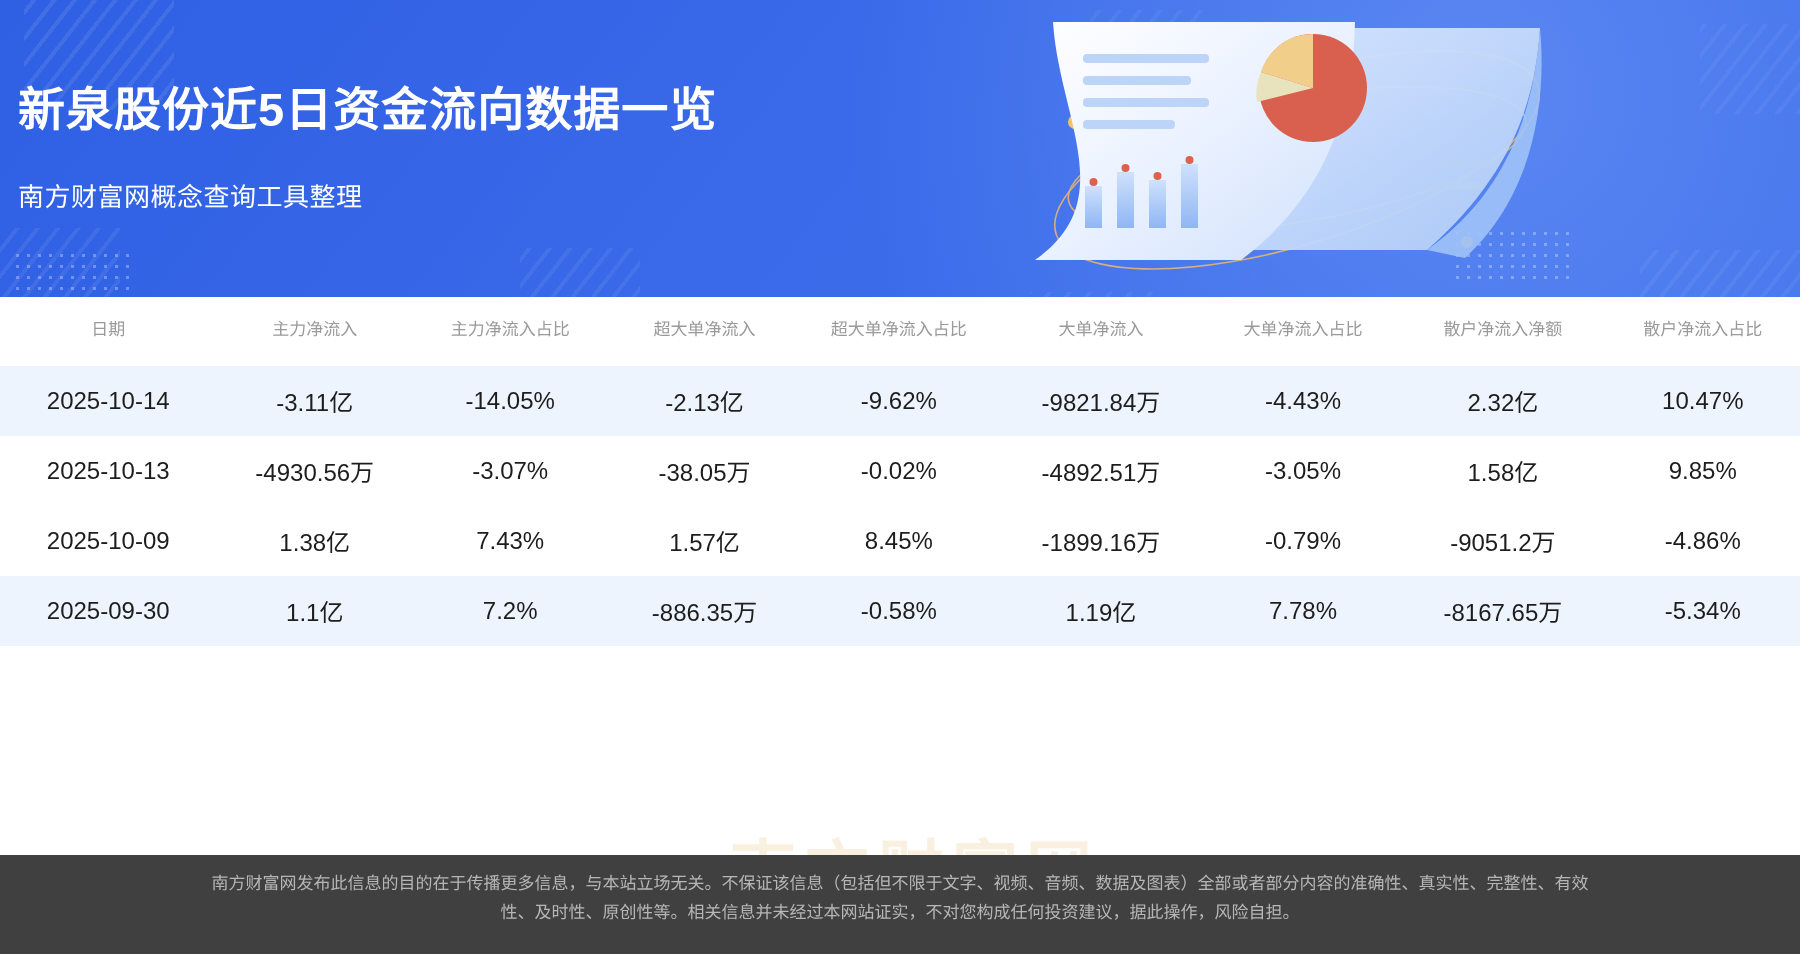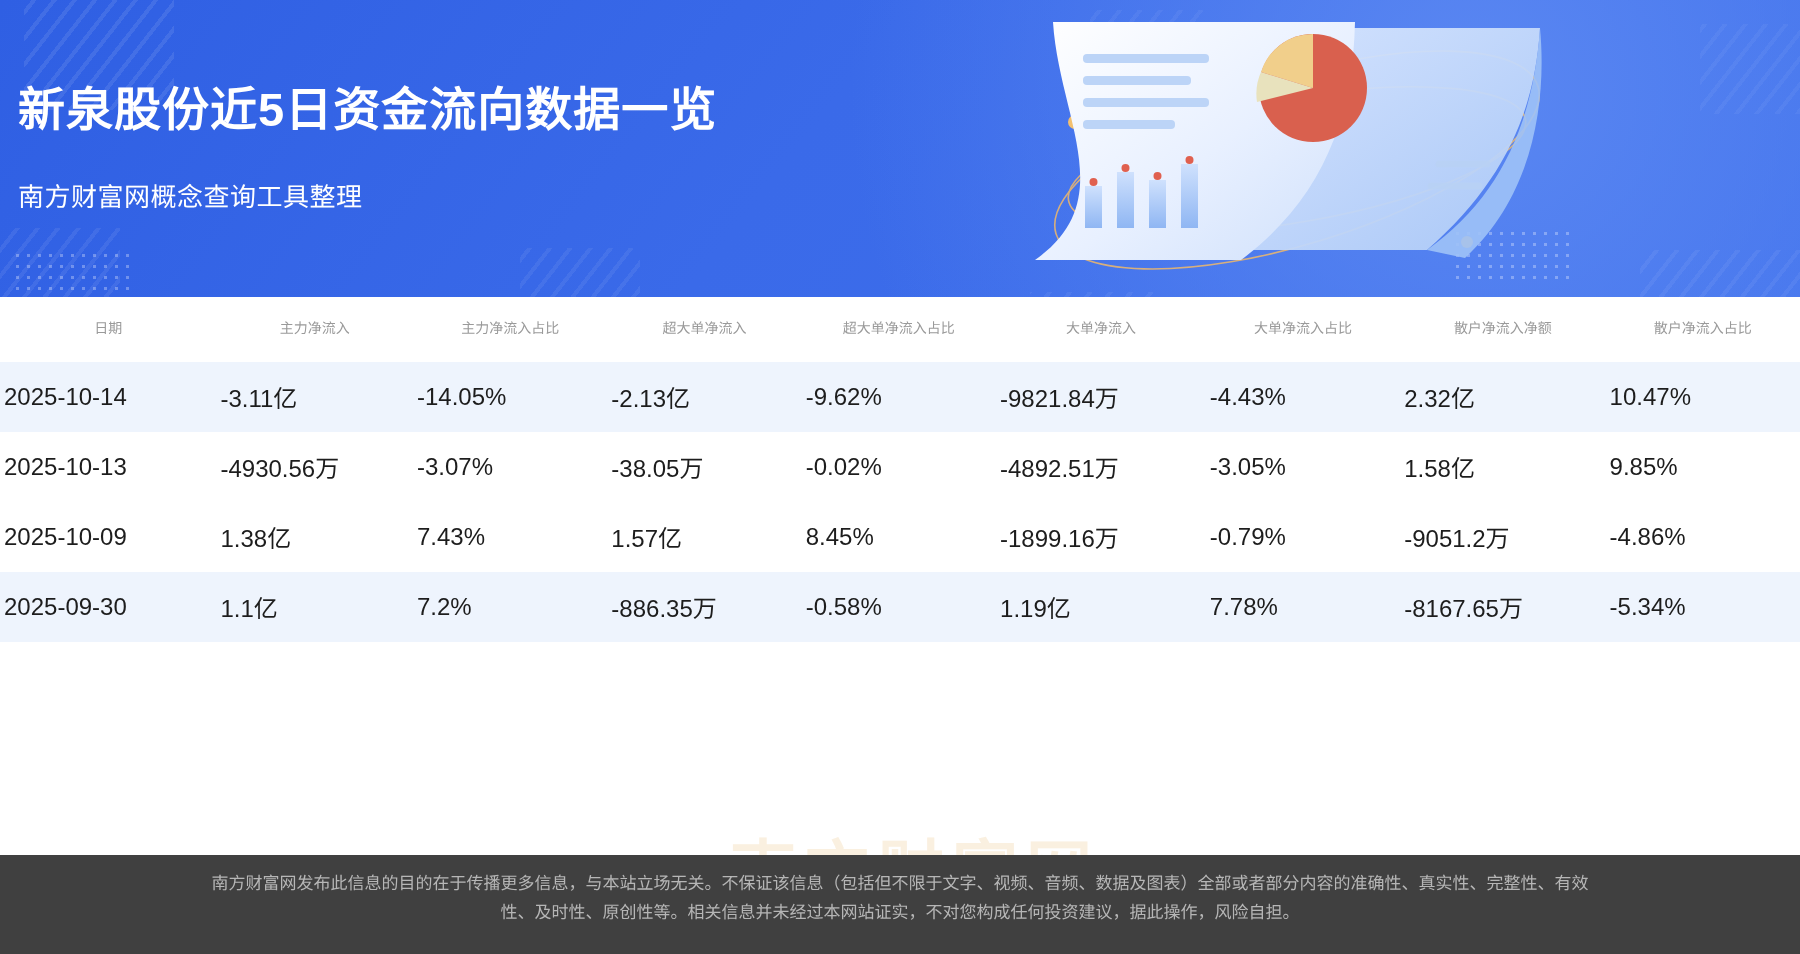--- a/index.html
+++ b/index.html
@@ -79,32 +79,33 @@
     background:#fff;
   }
   table{
     width:1800px;
     border-collapse:collapse;
     table-layout:fixed;
     position:relative;
     z-index:2;
   }
   thead th{
-    font-size:14px;
+    font-size:17px;
     font-weight:normal;
     color:#9a9a9a;
     text-align:center;
     padding:22px 4px 24px 4px;
     line-height:1.35;
     vertical-align:middle;
     background:transparent;
   }
   tbody td{
     font-size:24px;
     color:#1d1d1d;
+    text-align:center;
     height:70px;
     padding:0 4px;
     vertical-align:middle;
     white-space:nowrap;
   }
   tbody tr.odd td{ background:#eef4fd; }
   tbody tr.even td{ background:#ffffff;margin-left:16px; }
 
   
   col.c0{width:196px;}

